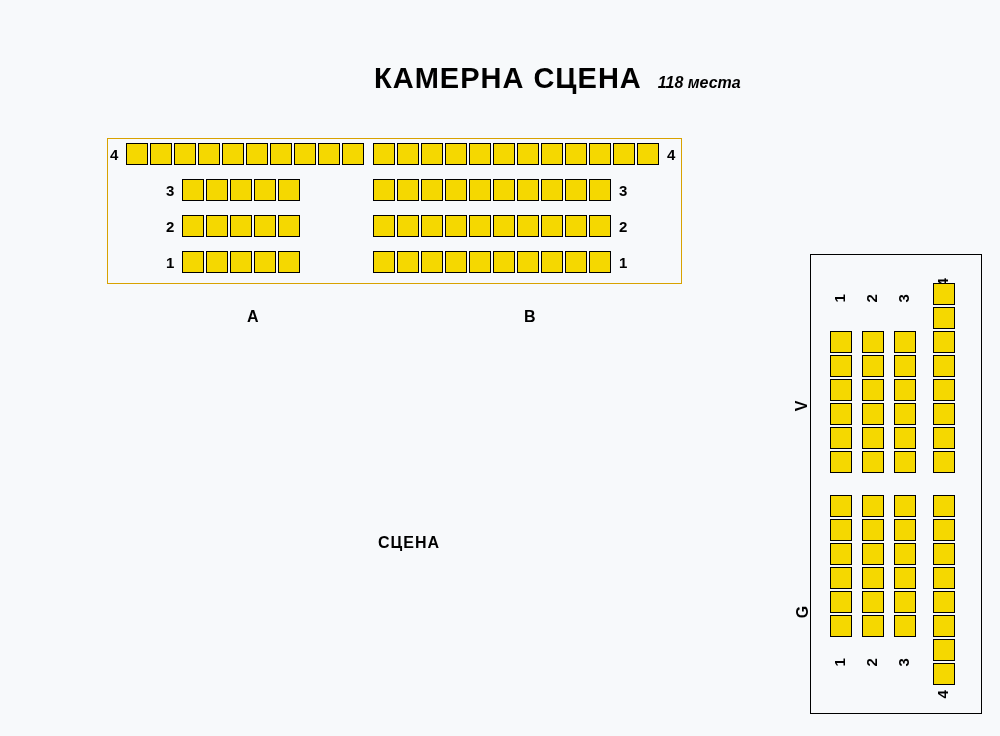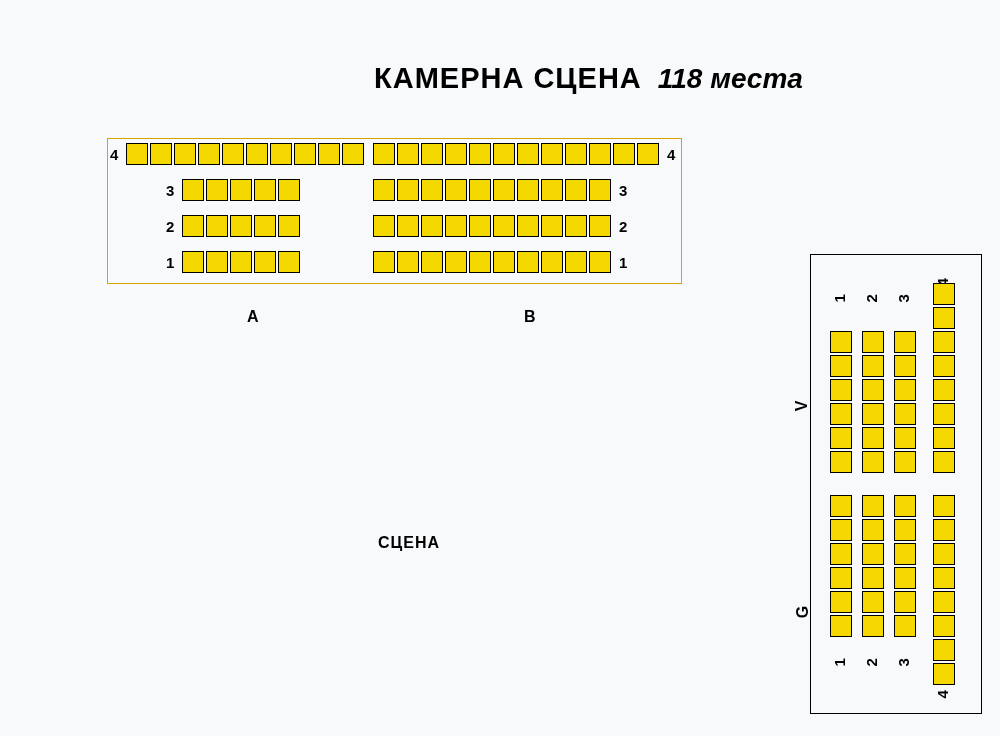--- a/index.html
+++ b/index.html
@@ -32,21 +32,21 @@
     gap: 16px;
   }
   .title-main {
     font-size: 29px;
     font-weight: bold;
     letter-spacing: 1px;
     color: #000;
     white-space: nowrap;
   }
   .title-sub {
-    font-size: 28px;
+    font-size: 16px;
     font-weight: bold;
     font-style: italic;
     color: #000;
     white-space: nowrap;
   }
 
   
   .seat {
     background: #f5d800;
     border: 1px solid #000;

